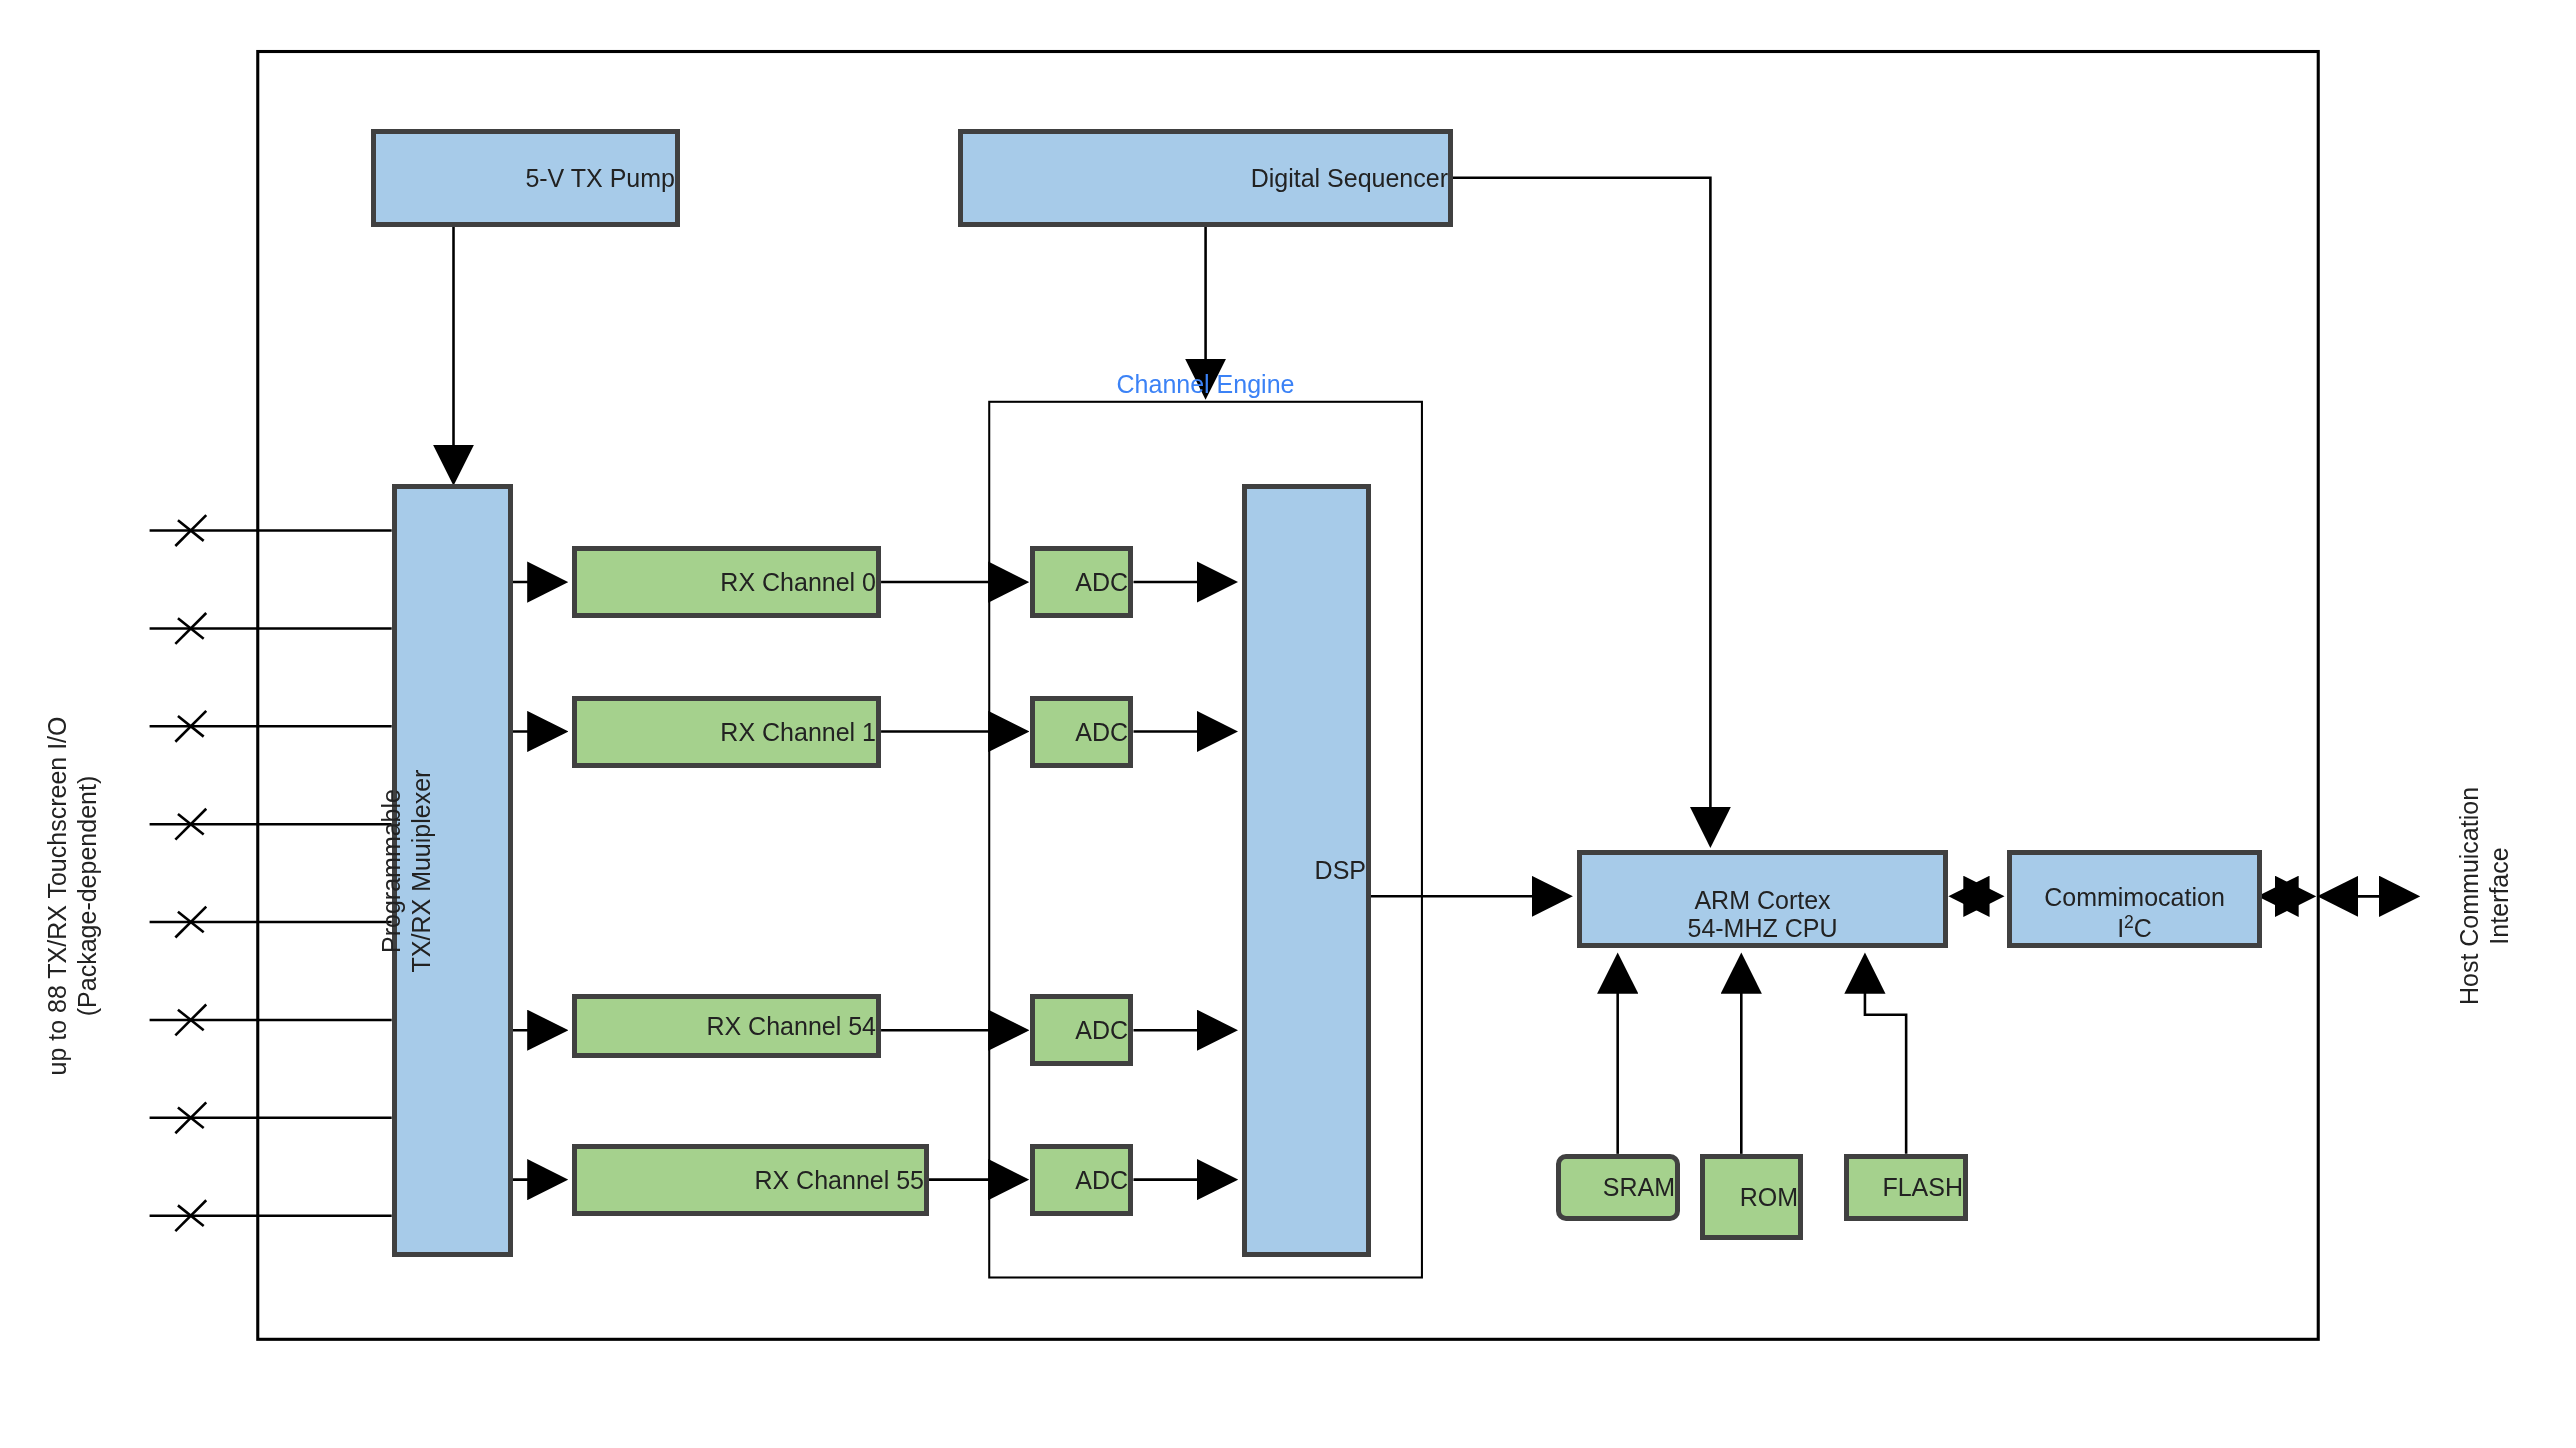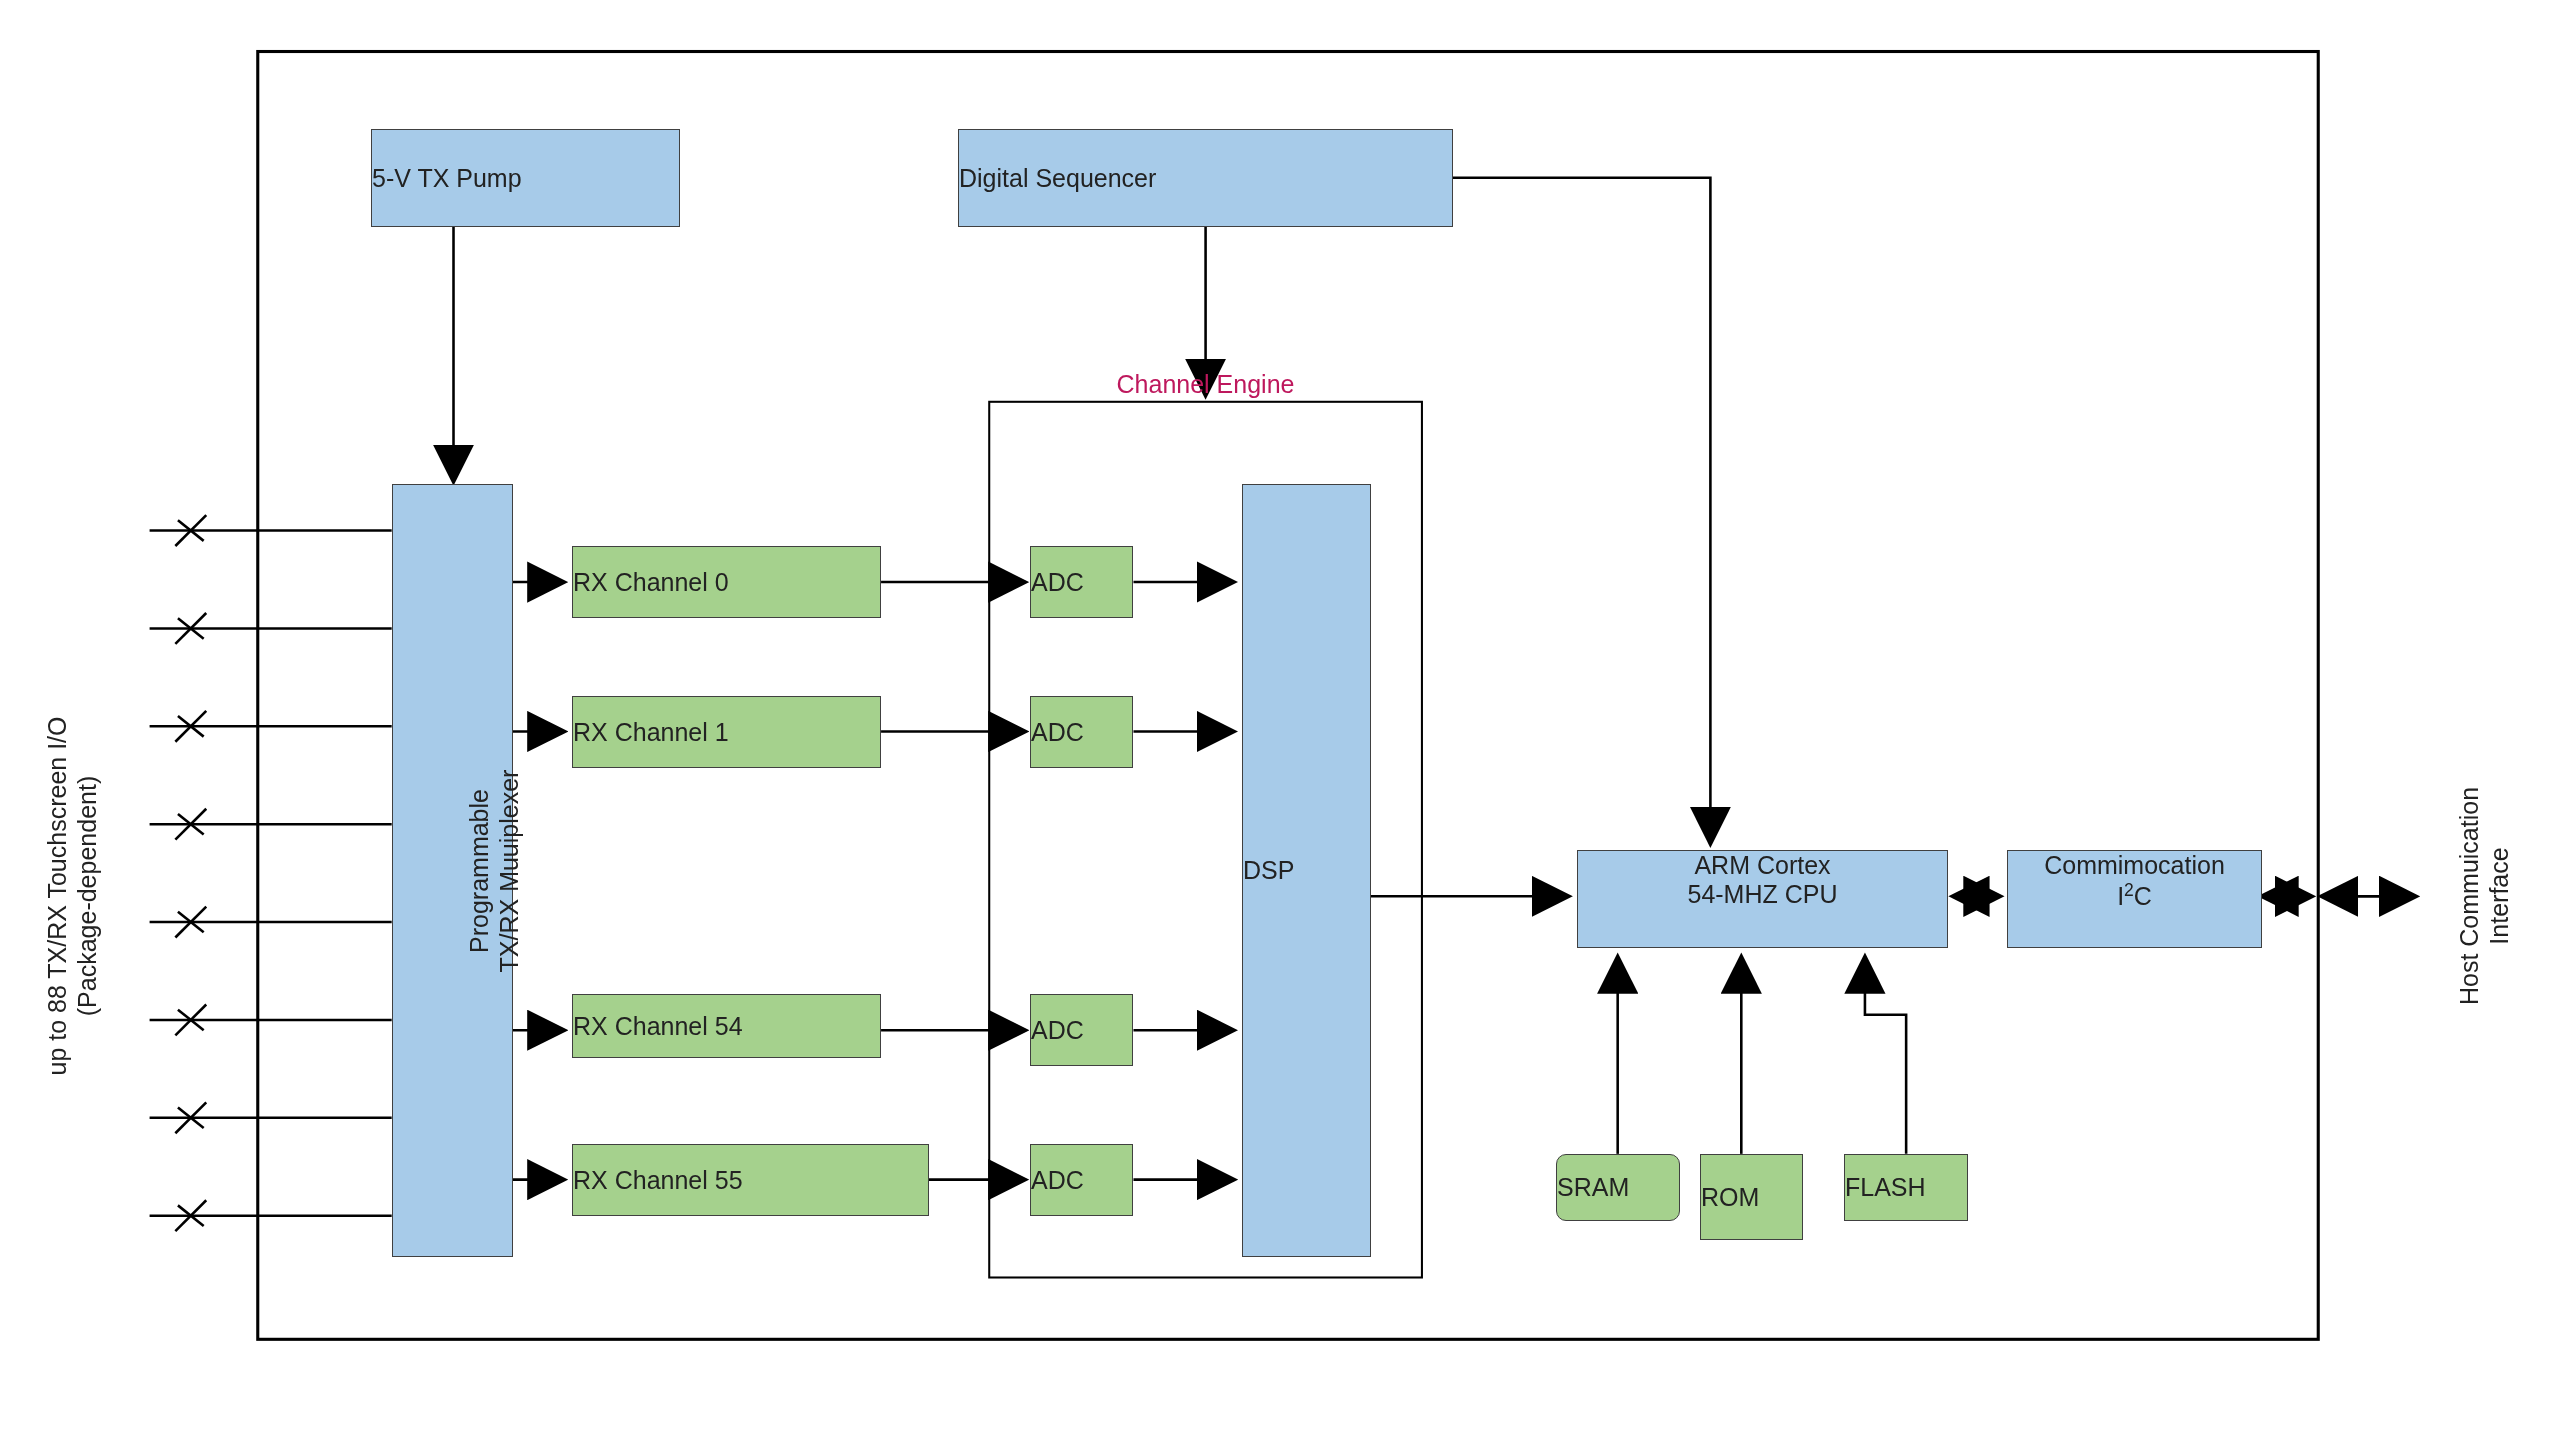--- a/index.html
+++ b/index.html
@@ -19,43 +19,43 @@
     left: 0;
     width: 2576px;
     height: 1448px;
     overflow: visible;
   }
   .box {
     position: absolute;
     box-sizing: border-box;
     display: flex;
     align-items: center;
-    justify-content: flex-start;
+    justify-content: flex-end;
     text-align: center;
     font-size: 25px;
     color: #222;
-    border: 1px solid #404040;
+    border: 5px solid #404040;
   }
   .blue  { background: #a7cbe9; }
   .green { background: #a5d18d; }
 
   .vlabel {
     position: absolute;
     transform-origin: center center;
     transform: rotate(-90deg);
     text-align: center;
     font-size: 25px;
     color: #222;
     white-space: nowrap;
   }
   .label {
     position: absolute;
     text-align: center;
     font-size: 25px;
-    color: #be185d;
+    color: #3b82f6;
     white-space: nowrap;
   }
   sup { font-size: 0.7em; }
 
   
 </style>
 </head>
 <body>
 
 <div class="stage">

